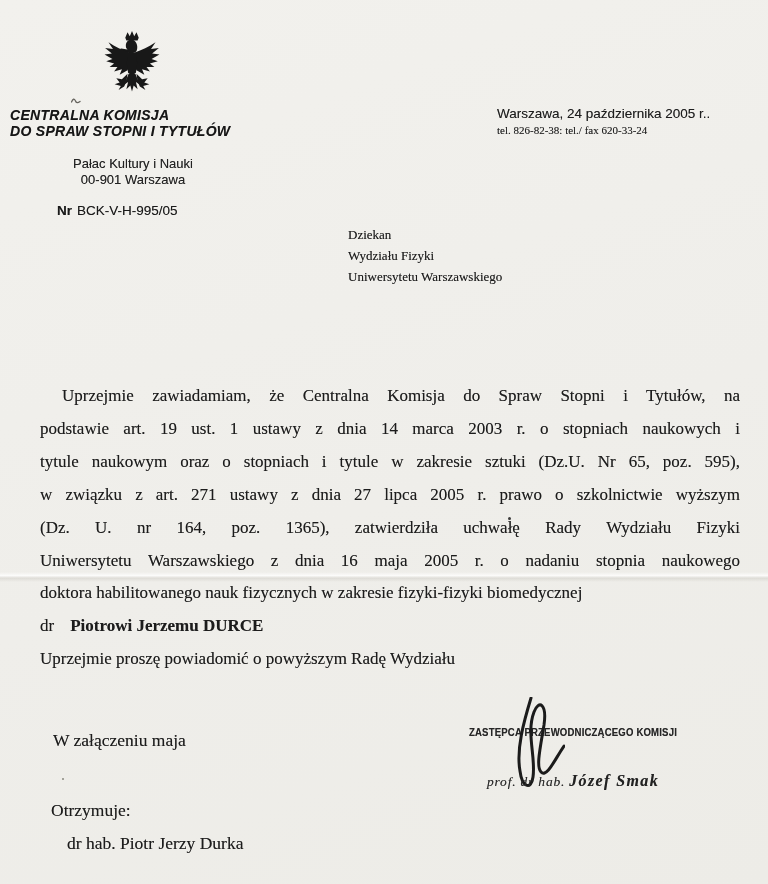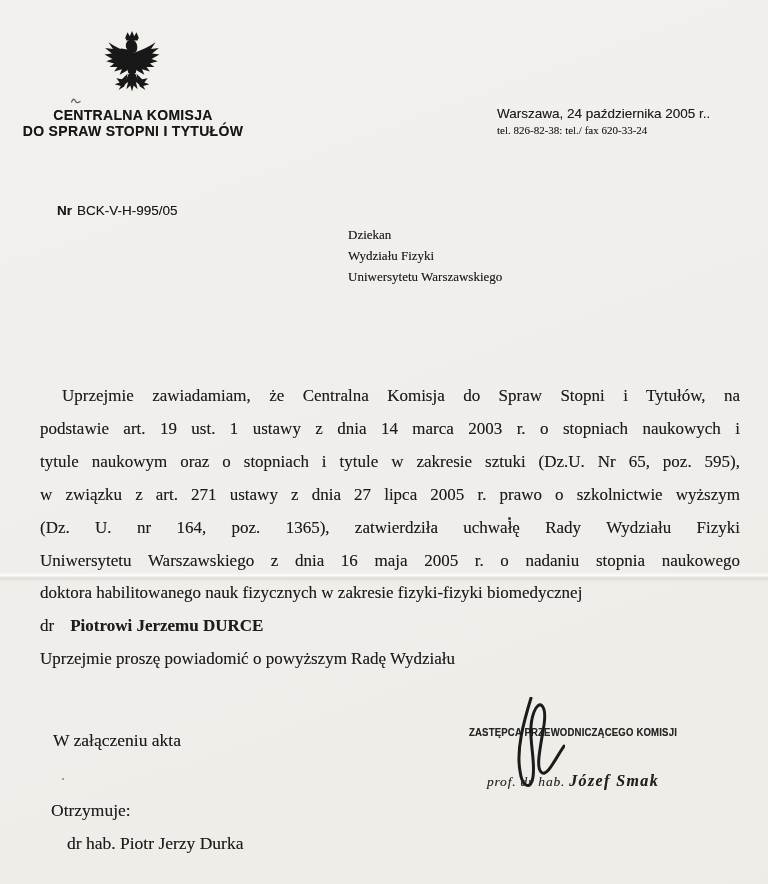--- a/index.html
+++ b/index.html
@@ -14,24 +14,24 @@
     color: #1c1c1c;
     text-shadow: 0 0 0.5px rgba(25,25,25,0.45);
   }
   .abs { position: absolute; }
 
   
   .emblem { left: 104px; top: 29px; width: 56px; height: 77px; }
   .emblem svg { width: 100%; height: 100%; }
   .org-name {
     left: 10px; top: 107px; width: 246px;
-    text-align: center;
+    text-align: left;
     font-family: "Liberation Sans", sans-serif;
     font-weight: bold; font-size: 14px; line-height: 16.3px;
-    letter-spacing: 0.3px; color: #161616;
+    letter-spacing: 0.3px; color: #161616; font-style: italic;
   }
   .org-addr {
     left: 10px; top: 156px; width: 246px;
     text-align: center;
     font-family: "Liberation Sans", sans-serif;
     font-size: 13px; line-height: 16px; color: #222;
   }
   .ref {
     left: 57px; top: 203px;
     font-family: "Liberation Sans", sans-serif;
@@ -108,20 +108,24 @@
         <path d="M58 76 L68 86 L78 84 L72 92 L81 95 L70 98 L74 105 L64 99 L60 90 Z"></path>
       </g>
     </svg>
   </div>
 
   <div class="abs org-name">
     <div>CENTRALNA KOMISJA</div>
     <div>DO SPRAW STOPNI I TYTUŁÓW</div>
   </div>
 
+  <div class="abs org-addr">
+    <div>Pałac Kultury i Nauki</div>
+    <div>00-901 Warszawa</div>
+  </div>
 
   <div class="abs ref">
     <b>Nr</b><span>BCK-V-H-995/05</span>
   </div>
 
   <div class="abs date-line">Warszawa, 24 października 2005 r..</div>
   <div class="abs tel-line">tel. 826-82-38: tel./ fax 620-33-24</div>
 
   <div class="abs addressee">
     <div>Dziekan</div>
@@ -136,21 +140,21 @@
     <div class="bline j">w związku z art. 271 ustawy z dnia 27 lipca 2005 r. prawo o szkolnictwie wyższym</div>
     <div class="bline j">(Dz. U. nr 164, poz. 1365), zatwierdziła uchwałę Rady Wydziału Fizyki</div>
     <div class="bline j">Uniwersytetu Warszawskiego z dnia 16 maja 2005 r. o nadaniu stopnia naukowego</div>
     <div class="bline">doktora habilitowanego nauk fizycznych w zakresie fizyki-fizyki biomedycznej</div>
     <div class="bline">
       <span class="recipient-prefix">dr</span><span class="bold">Piotrowi Jerzemu DURCE</span>
     </div>
     <div class="bline">Uprzejmie proszę powiadomić o powyższym Radę Wydziału</div>
   </div>
 
-  <div class="abs attach">W załączeniu akta</div>
+  <div class="abs attach">W załączeniu maja</div>
 
   <div class="abs sig-title">ZASTĘPCA PRZEWODNICZĄCEGO KOMISJI</div>
   <div class="abs sig-scribble">
     <svg viewBox="0 0 62 96" xmlns="http://www.w3.org/2000/svg" aria-hidden="true">
       <path d="M28 1 C21 24 13 52 17 74 C19 90 28 94 30 80 C33 60 23 36 31 15 C36 2 44 7 41 28 C37 52 33 70 38 75 C44 81 52 62 61 49" fill="none" stroke="#1b1b1b" stroke-width="3" stroke-linecap="round"></path>
     </svg>
   </div>
   <div class="abs sig-name">
     <span class="nm-prefix">prof. dr hab.</span><span class="nm-main">Józef Smak</span>
   </div>

